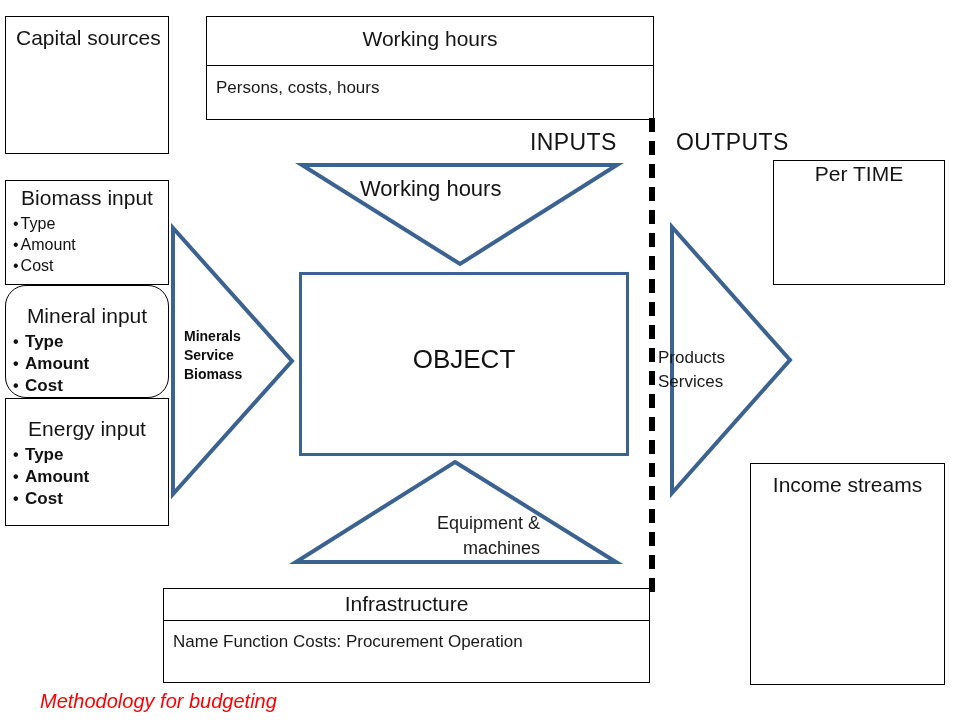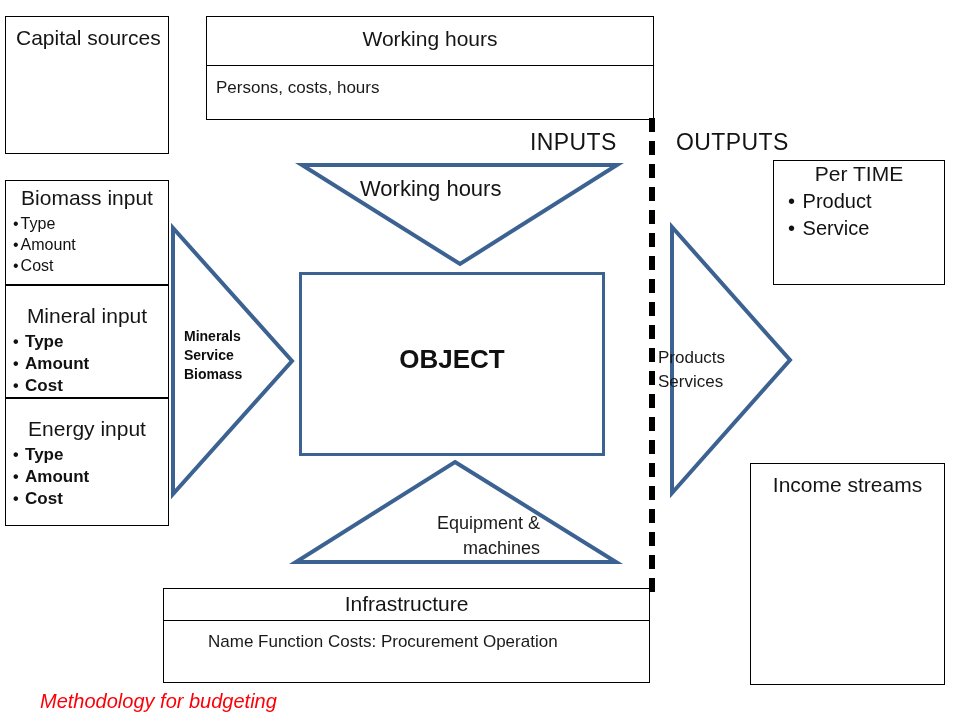--- a/index.html
+++ b/index.html
@@ -141,21 +141,20 @@
     font-size: 21px;
     line-height: 26px;
     color: #151515;
   }
   .infra-cols {
     position: absolute;
     font-size: 17px;
     line-height: 22px;
     color: #1a1a1a;
     white-space: nowrap;
-    margin-left: 35px;
   }
 </style>
 </head>
 <body>
 
 <div id="canvas">
 
   <div class="box" style="left:5px; top:16px; width:164px; height:138px;">
     <div class="box-title left" style="padding-left:10px; padding-top:8px;">Capital sources</div>
   </div>
@@ -172,56 +171,52 @@
 
   <div class="box" style="left:5px; top:180px; width:164px; height:105px;">
     <div class="box-title" style="padding-top:4px;">Biomass input</div>
     <ul class="bullet-list" style="padding-left:7px; padding-top:2px;">
       <li>Type</li>
       <li>Amount</li>
       <li>Cost</li>
     </ul>
   </div>
 
-  <div class="box" style="left:5px; top:285px; width:164px; height:113px;">
+  <div class="box" style="left:5px; top:285px; width:164px; height:113px;border-radius:21px;">
     <div class="box-title" style="padding-top:17px;">Mineral input</div>
     <ul class="bullet-list bold spaced" style="padding-left:7px; padding-top:2px;">
       <li>Type</li>
       <li>Amount</li>
       <li class="tight">Cost</li>
     </ul>
   </div>
 
   <div class="box" style="left:5px; top:398px; width:164px; height:128px;">
     <div class="box-title" style="padding-top:17px;">Energy input</div>
     <ul class="bullet-list bold spaced" style="padding-left:7px; padding-top:2px;">
       <li>Type</li>
       <li>Amount</li>
       <li>Cost</li>
     </ul>
   </div>
 
-  <div style="position:absolute; left:299px; top:272px; width:306px; height:184px;
-              border:3px solid #3b6291; box-sizing:border-box; background:transparent;font-weight:bold;">
+  <div style="position:absolute; left:299px; top:272px; width:330px; height:184px;
+              border:3px solid #3b6291; box-sizing:border-box; background:transparent;">
     <div class="object-label" style="top:68px; left:0;">OBJECT</div>
   </div>
 
   <div class="box" style="left:163px; top:588px; width:487px; height:95px;">
     <div class="infra-header" style="top:2px; left:0;">Infrastructure</div>
     <div class="sub-row" style="left:0; top:31px; width:485px; height:62px;">
       <div class="infra-cols" style="left:9px; top:10px;">Name        Function     Costs: Procurement  Operation</div>
     </div>
   </div>
 
   <div class="box" style="left:773px; top:160px; width:172px; height:125px;">
     <div class="box-title">Per TIME</div>
-    <ul class="bullet-list units-bullets" style="padding-left:14px; padding-top:1px;">
-      <li>Product</li>
-      <li>Service</li>
-    </ul>
   </div>
 
   <div class="box" style="left:750px; top:463px; width:195px; height:222px;">
     <div class="box-title" style="padding-top:8px;">Income streams</div>
   </div>
 
   <svg class="layer" viewBox="0 0 960 720" xmlns="http://www.w3.org/2000/svg">
 
     <polygon points="173,228 173,494 292,361" fill="none" stroke="#3b6291" stroke-width="4" stroke-linejoin="miter"></polygon>
 

